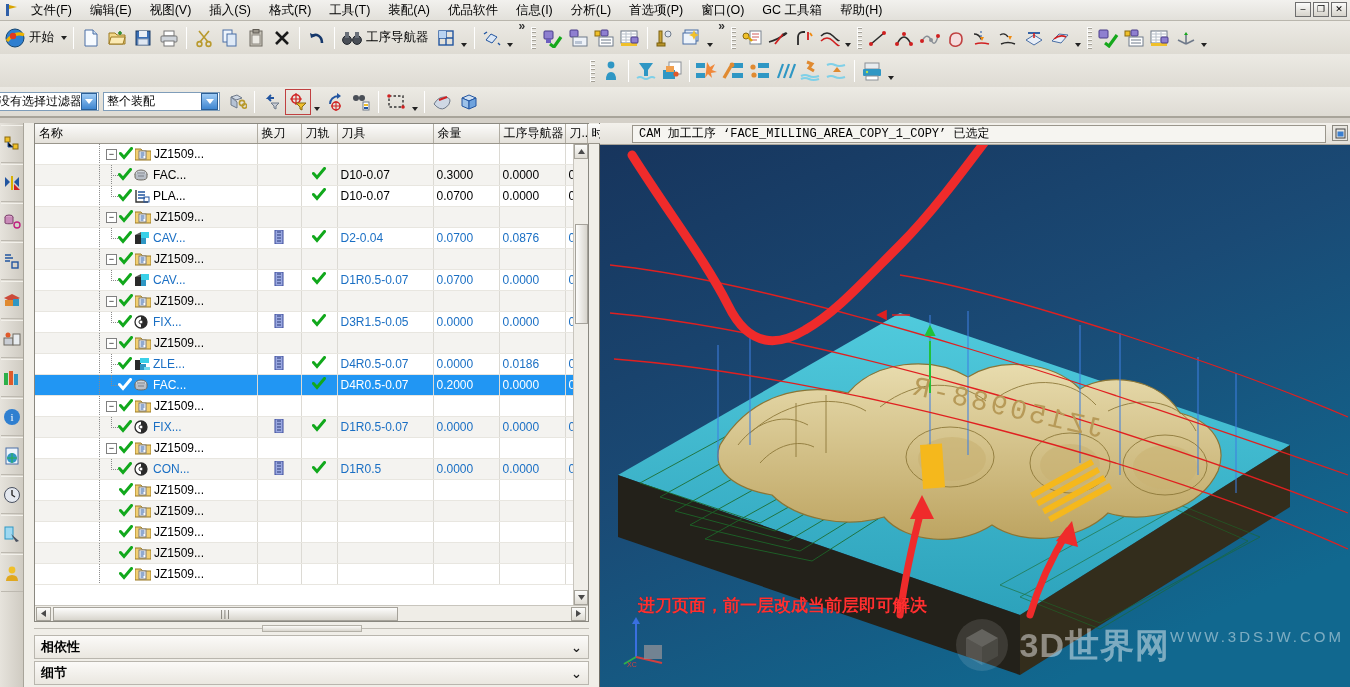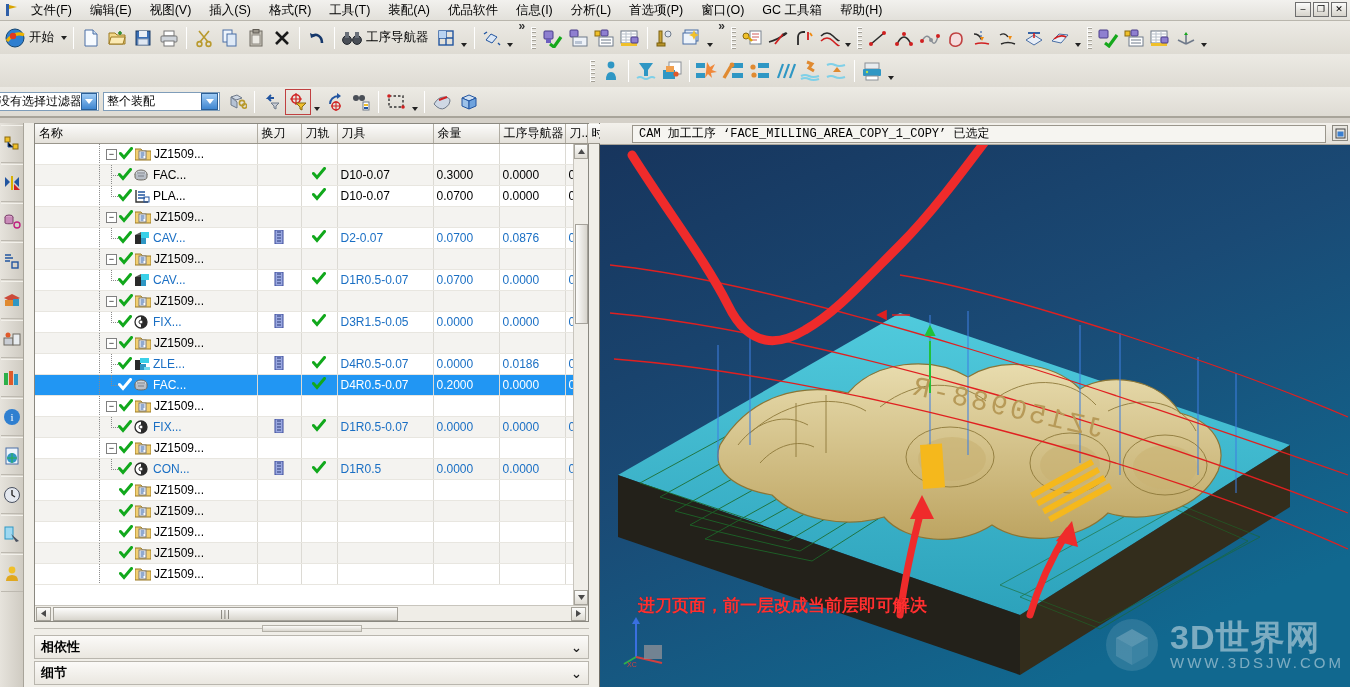--- a/index.html
+++ b/index.html
@@ -322,21 +322,21 @@
     color: #b79a58; font-size: 28px; letter-spacing: 3px;
     transform: rotate(193deg) scaleY(-1);
     font-family: "Liberation Mono","DejaVu Sans Mono",monospace;
   }
   .wmark {
     position: absolute; right: 6px; bottom: 14px;
     display: flex; align-items: center; gap: 10px;
     opacity: .45;
   }
   .wmark .cube { width: 56px; height: 56px; }
-  .wmark .wtext { display:flex; flex-direction: column; }
+  .wmark .wtext { display:flex; flex-direction: row; }
   .wmark .w1 { font-size: 34px; font-weight: bold; color: #ffffff; line-height: 34px; letter-spacing:1px;}
   .wmark .w2 { font-size: 15px; color: #ffffff; letter-spacing: 3px; }
   .csys { position: absolute; left: 22px; bottom: 18px; width: 70px; height: 60px; }
 </style>
 </head>
 <body>
 
 <div id="app">
 
   <div class="menubar">
@@ -1049,21 +1049,21 @@
                       <span class="nm blue">CAV...</span>
                     </div>
                   </td>
                   <td style="text-align: center;"><span><svg width="10" height="14" viewBox="0 0 10 14">
                         <rect x="1" y="0" width="8" height="14" fill="#9aa8e0" stroke="#3a4a9a"></rect>
                         <path d="M3 2h4M3 5h4M3 8h4M3 11h4" stroke="#2a3a7a"></path>
                       </svg></span></td>
                   <td style="text-align: center;"><span><svg width="14" height="13" viewBox="0 0 14 13">
                         <path d="M1.5 6.5 L5 10.5 L12.5 1.5" stroke="#11a81c" stroke-width="3" fill="none" stroke-linecap="round"></path>
                       </svg></span></td>
-                  <td class="val blue">D2-0.07</td>
+                  <td class="val blue">D2-0.04</td>
                   <td class="val blue">0.0700</td>
                   <td class="val blue">0.0876</td>
                   <td class="val blue">0</td>
                   <td class="val blue">00:0</td>
                 </tr>
                 <tr class="zebra-b">
                   <td class="namecell">
                     <div class="nm-inner">
                       <span style="display:inline-block;width:56px"></span>
                       <span class="dotline"></span>

